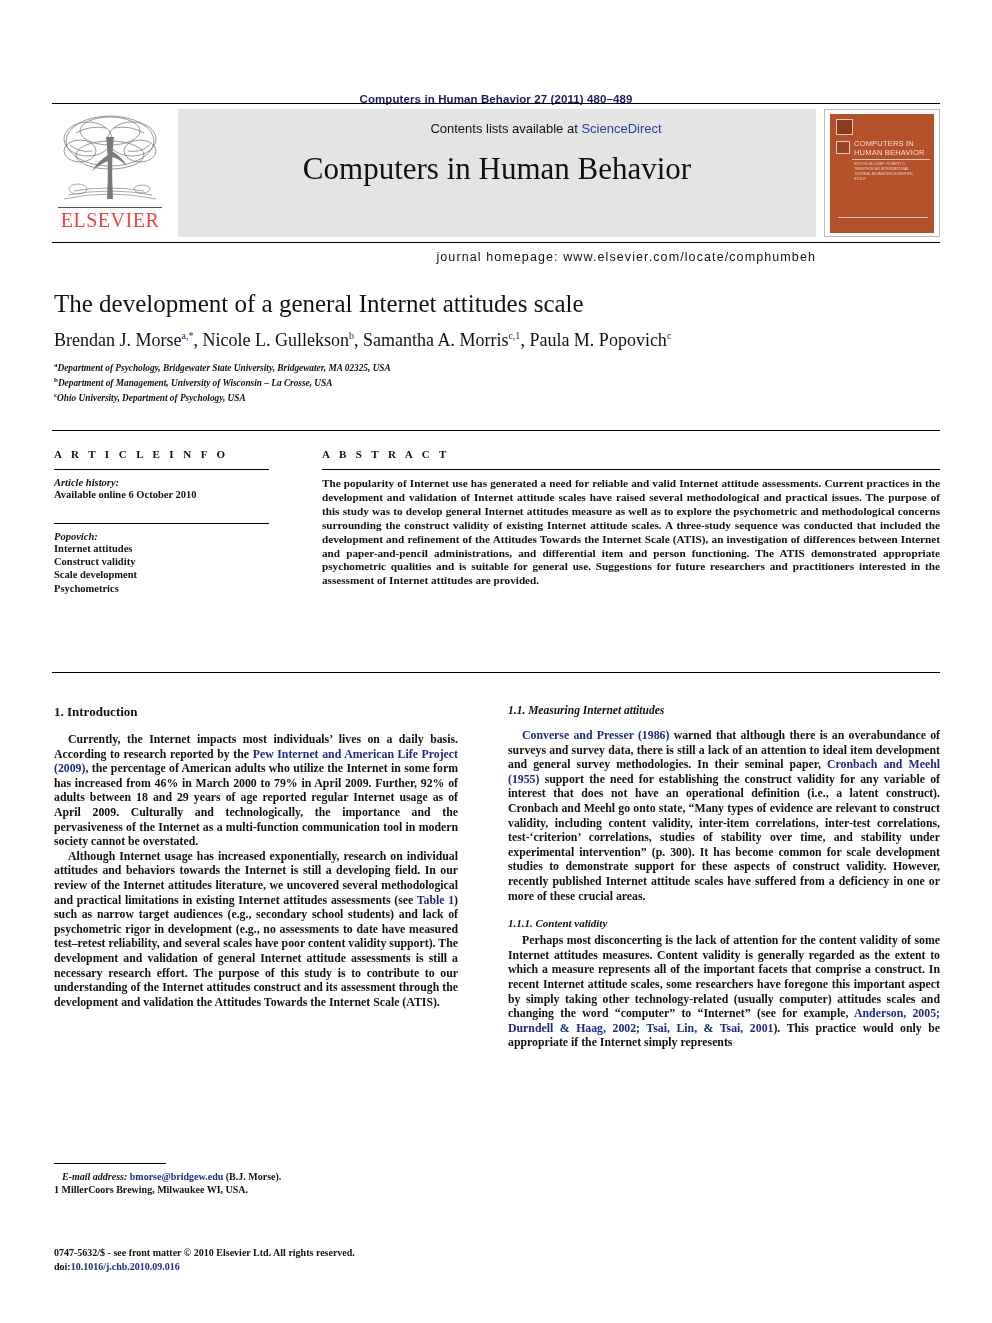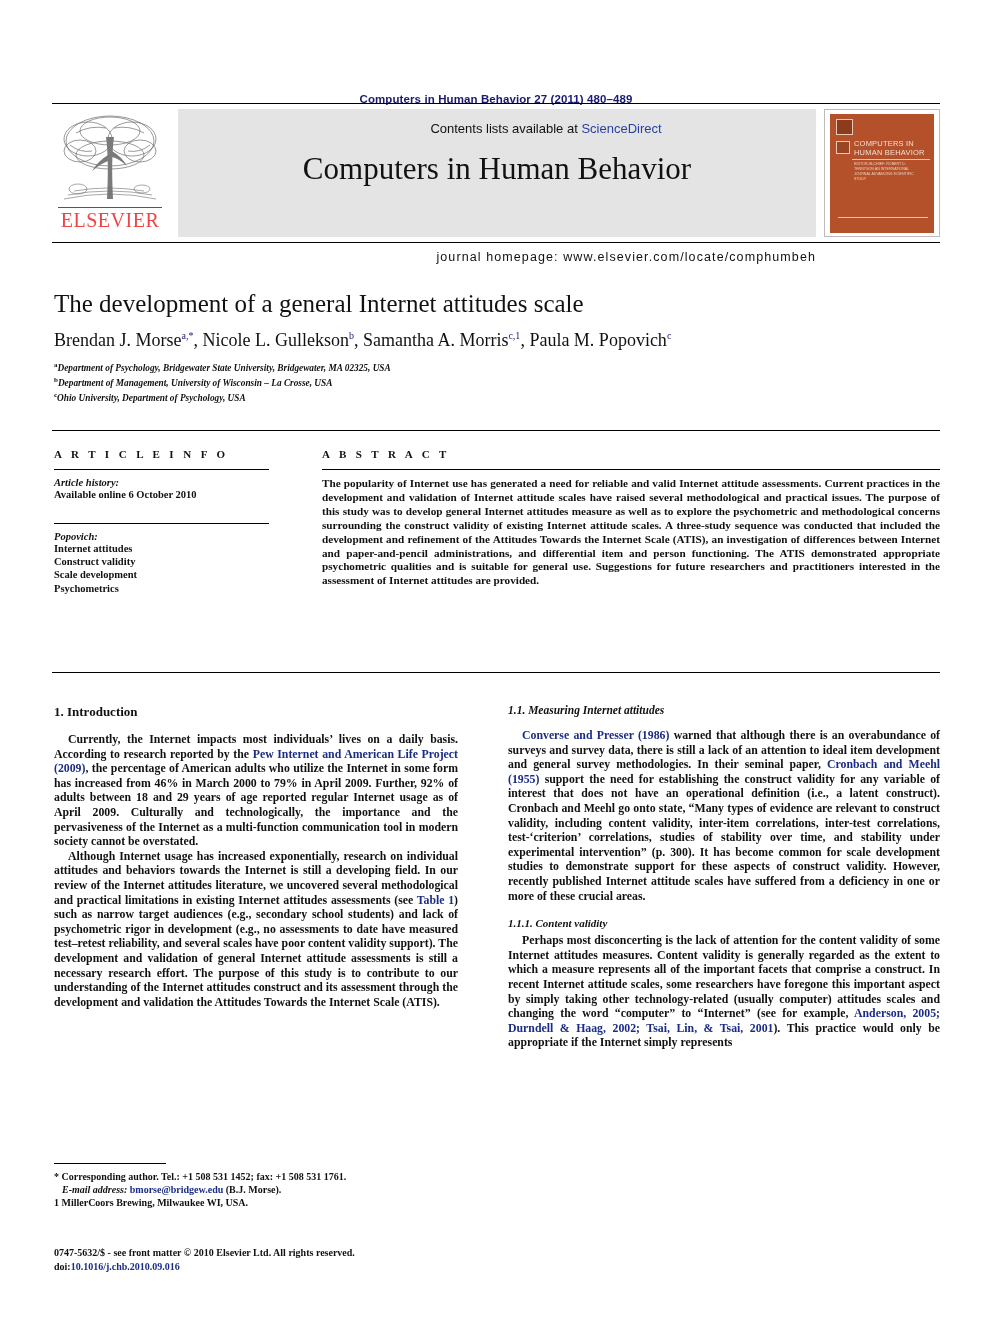--- a/index.html
+++ b/index.html
@@ -467,21 +467,20 @@
   <div class="col-right">
     <h3 class="subsec">1.1. Measuring Internet attitudes</h3>
     <p class="body"><span class="cite">Converse and Presser (1986)</span><span> warned that although there is an overabundance of surveys and survey data, there is still a lack of an attention to ideal item development and general survey methodologies. In their seminal paper, </span><span class="cite">Cronbach and Meehl (1955)</span><span> support the need for establishing the construct validity for any variable of interest that does not have an operational definition (i.e., a latent construct). Cronbach and Meehl go onto state, “Many types of evidence are relevant to construct validity, including content validity, inter-item correlations, inter-test correlations, test-‘criterion’ correlations, studies of stability over time, and stability under experimental intervention” (p. 300). It has become common for scale development studies to demonstrate support for these aspects of construct validity. However, recently published Internet attitude scales have suffered from a deficiency in one or more of these crucial areas.</span></p>
     <h4 class="subsubsec">1.1.1. Content validity</h4>
     <p class="body"><span>Perhaps most disconcerting is the lack of attention for the content validity of some Internet attitudes measures. Content validity is generally regarded as the extent to which a measure represents all of the important facets that comprise a construct. In recent Internet attitude scales, some researchers have foregone this important aspect by simply taking other technology-related (usually computer) attitudes scales and changing the word “computer” to “Internet” (see for example, </span><span class="cite">Anderson, 2005; Durndell &amp; Haag, 2002; Tsai, Lin, &amp; Tsai, 2001</span><span>). This practice would only be appropriate if the Internet simply represents</span></p>
   </div>
 
   <div class="foot-rule"></div>
 
   <div class="footnotes">
-    <div class="fn-row">* Corresponding author. Tel.: +1 508 531 1452; fax: +1 508 531 1761.</div>
     <div class="fn-row" style="padding-left:20px;"><em>E-mail address:</em> <span class="fn-link">bmorse@bridgew.edu</span> <span>(B.J. Morse).</span></div>
     <div class="fn-row">1 MillerCoors Brewing, Milwaukee WI, USA.</div>
   </div>
 
   <div class="imprint">
     <div>0747-5632/$ - see front matter © 2010 Elsevier Ltd. All rights reserved.</div>
     <div><span>doi:</span><span class="doi-link">10.1016/j.chb.2010.09.016</span></div>
   </div>
 
 </div>

